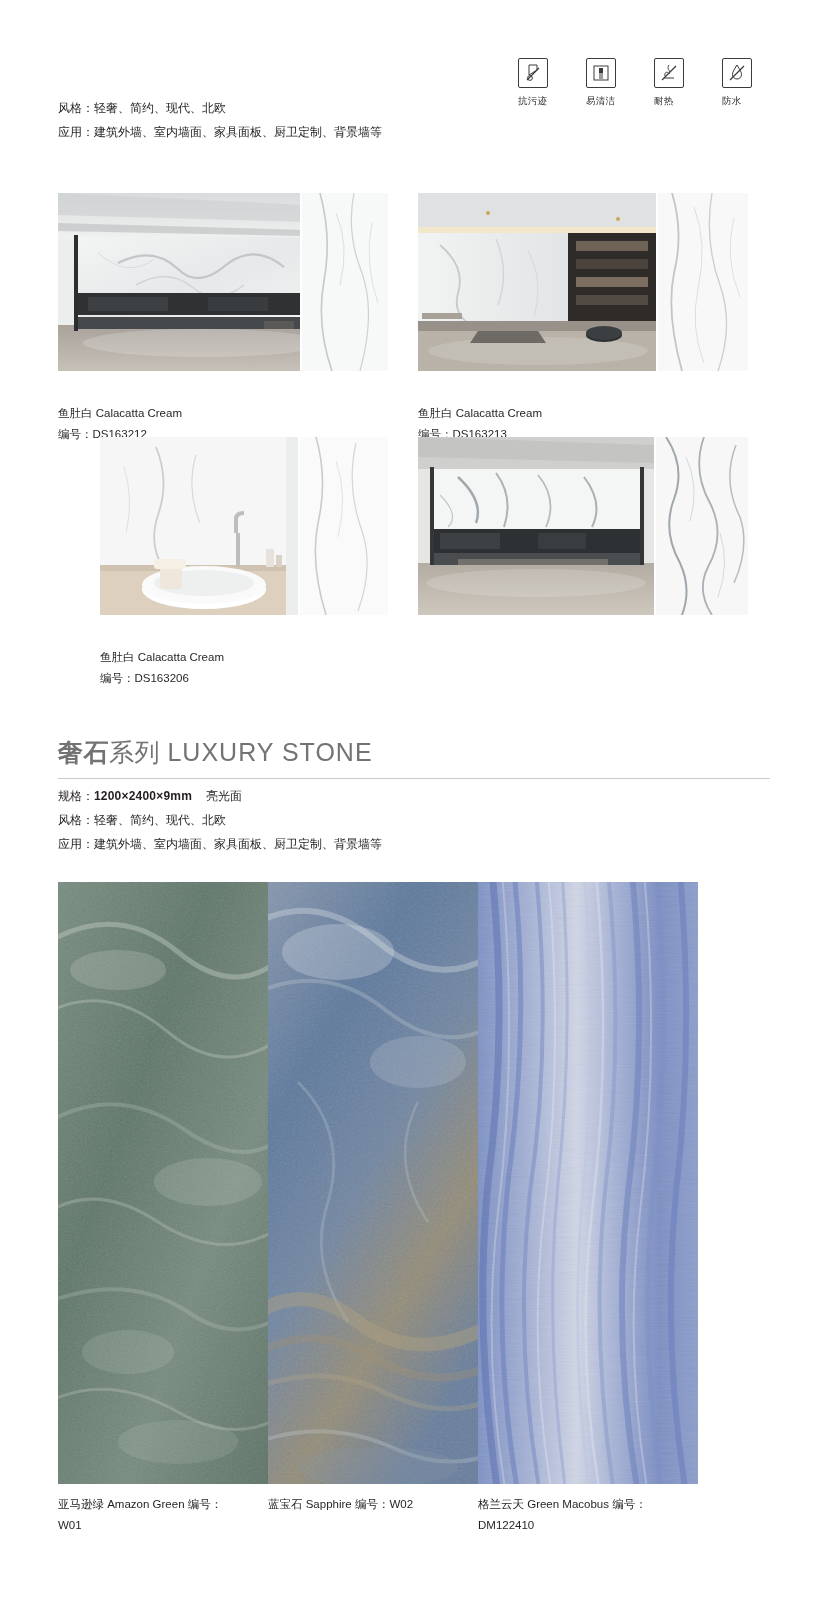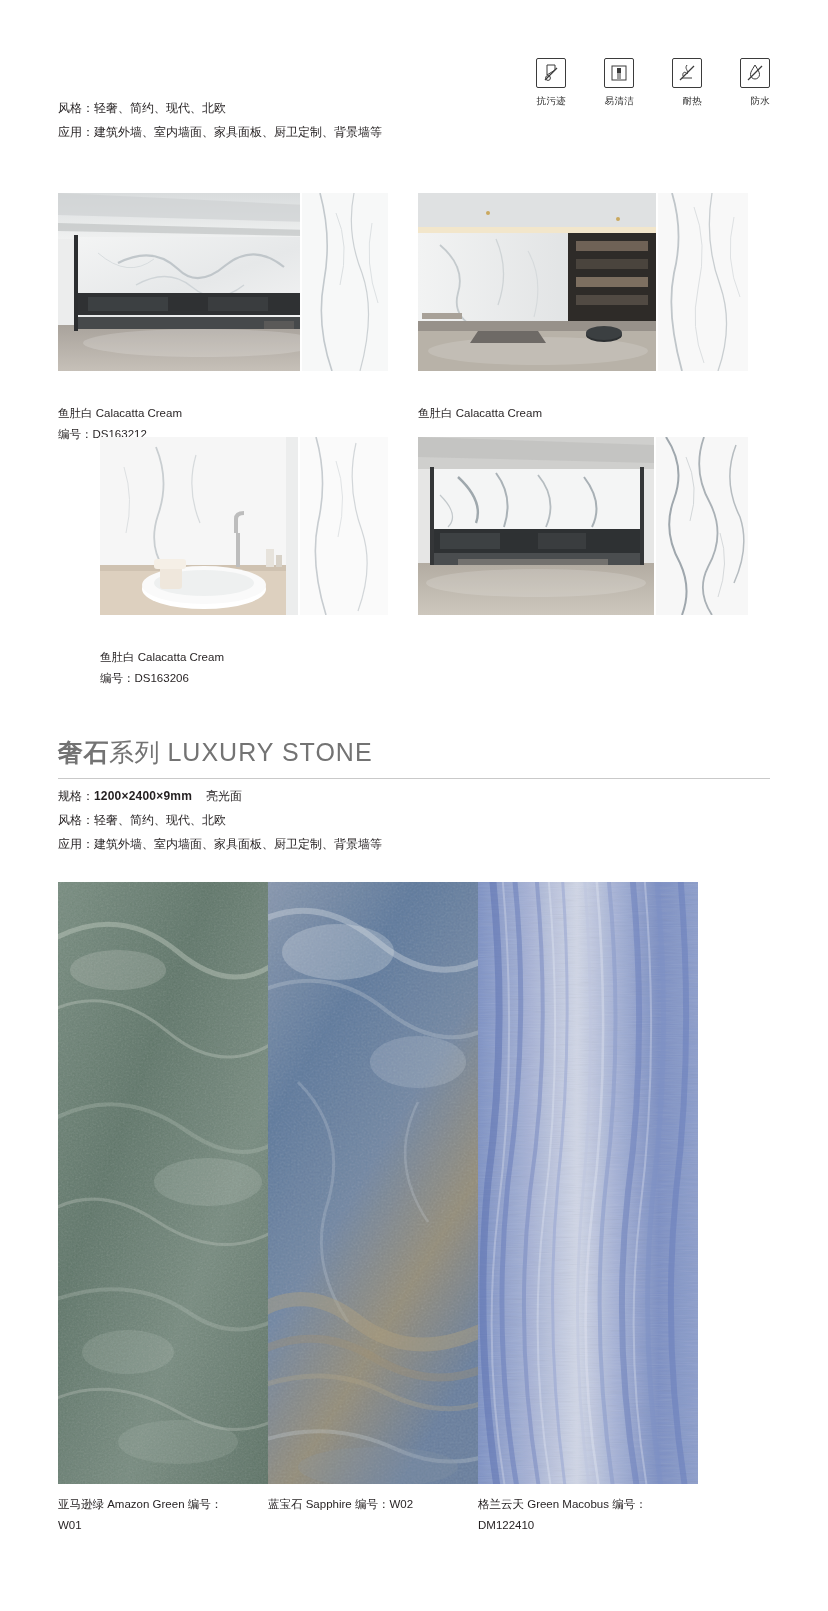--- a/index.html
+++ b/index.html
@@ -22,21 +22,21 @@
     position: absolute;
     top: 58px;
     right: 58px;
     display: flex;
     gap: 20px;
   }
   .feature {
     width: 48px;
     display: flex;
     flex-direction: column;
-    align-items: flex-end;
+    align-items: flex-start;
   }
   .feature .ico {
     width: 30px;
     height: 30px;
     border: 1.2px solid #3b3b3b;
     border-radius: 2px;
     position: relative;
     display: flex;
     align-items: center;
     justify-content: center;
@@ -280,20 +280,21 @@
         <rect width="92" height="178" fill="#f8f8f8"></rect>
         <path d="M14 0 Q26 40 16 80 Q8 120 24 178" fill="none" stroke="#c0c6ca" stroke-width="1.8"></path>
         <path d="M54 0 Q46 48 62 92 Q76 132 60 178" fill="none" stroke="#c9ced1" stroke-width="1.3"></path>
         <path d="M36 14 Q50 50 40 96 Q32 134 46 170" fill="none" stroke="#dcdfe1" stroke-width="1"></path>
         <path d="M76 24 Q66 66 82 104" fill="none" stroke="#dee1e3" stroke-width="1"></path>
       </svg>
     </div>
   </div>
   <div class="cap">
     <span class="name">鱼肚白 Calacatta Cream</span>
+    <span class="code">编号：DS163213</span>
   </div>
 </div>
 
 <div class="card" style="position:absolute;left:100px;top:437px;width:288px;">
   <div class="photo" style="width:288px;height:178px;">
     <svg width="288" height="178" viewBox="0 0 288 178" preserveAspectRatio="none">
       <rect x="0" y="0" width="198" height="178" fill="#f4f4f3"></rect>
       <rect x="0" y="0" width="198" height="132" fill="#f6f6f6"></rect>
       <path d="M56 10 Q70 44 58 78 Q48 108 64 132" fill="none" stroke="#c9ced1" stroke-width="1.8"></path>
       <path d="M96 18 Q86 52 100 86" fill="none" stroke="#d6dadc" stroke-width="1.2"></path>

